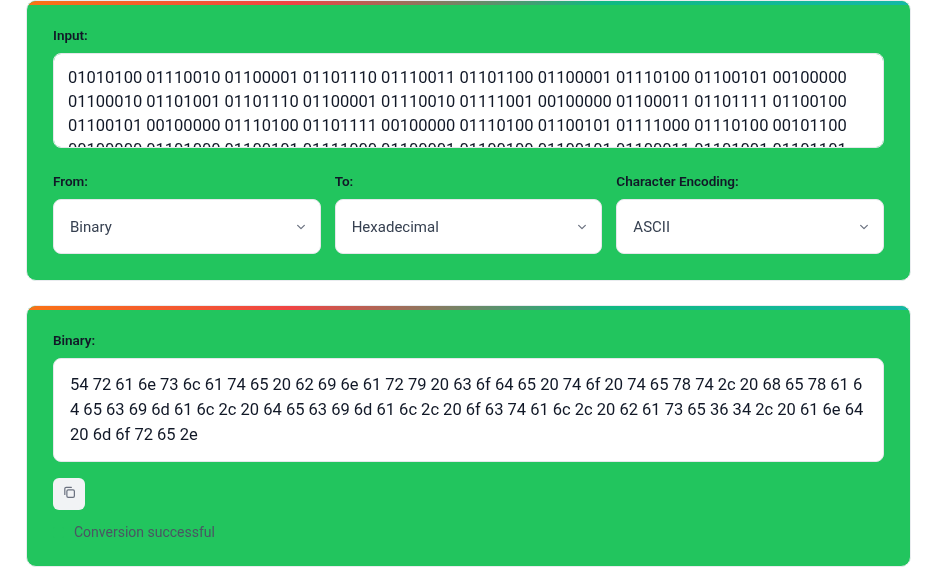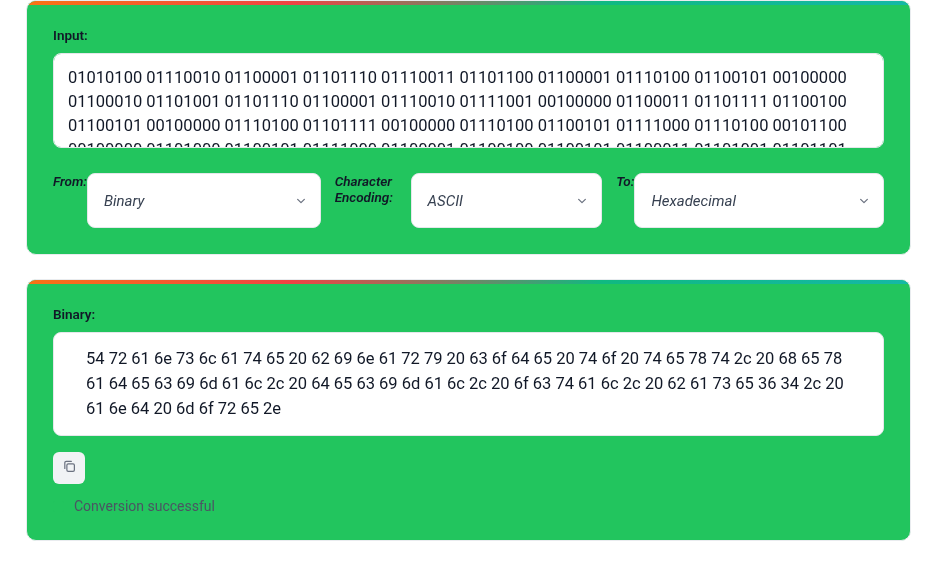--- a/index.html
+++ b/index.html
@@ -54,22 +54,21 @@
     overflow-y: scroll;
   }
   .row {
     display: flex;
     gap: 14px;
     margin-top: 22px;
   }
   .col {
     flex: 1;
     display: flex;
-    flex-direction: row;
-    font-style: italic;
+    flex-direction: column;
   }
   .select {
     position: relative;
     width: 100%;
     height: 55px;
     background: #ffffff;
     border: 1px solid #e5e7eb;
     border-radius: 8px;
     display: flex;
     align-items: center;
@@ -86,21 +85,21 @@
     width: 10px;
     height: 10px;
     pointer-events: none;
   }
   .chevron svg { display: block; }
   .result-box {
     width: 100%;
     background: #ffffff;
     border: 1px solid #e5e7eb;
     border-radius: 8px;
-    padding: 14px 32px;
+    padding: 14px 16px;
     font-size: 16.5px;
     line-height: 1.5;
     color: #111827;
     word-break: break-all;
     white-space: normal;
   }
   .copy-btn {
     margin-top: 16px;
     width: 32px;
     height: 32px;
@@ -152,42 +151,42 @@
             <span>Binary</span>
             <span class="chevron">
               <svg width="10" height="10" viewBox="0 0 12 12" fill="none">
                   <path d="M2 4l4 4 4-4" stroke="#6b7280" stroke-width="1.5" stroke-linecap="round" stroke-linejoin="round"></path>
                 </svg>
             </span>
           </div>
         </div>
 
         <div class="col">
+          <div class="label">To:</div>
+          <div class="select">
+            <span>Hexadecimal</span>
+            <span class="chevron">
+              <svg width="10" height="10" viewBox="0 0 12 12" fill="none">
+                  <path d="M2 4l4 4 4-4" stroke="#6b7280" stroke-width="1.5" stroke-linecap="round" stroke-linejoin="round"></path>
+                </svg>
+            </span>
+          </div>
+        </div>
+
+        <div class="col">
           <div class="label">Character Encoding:</div>
           <div class="select">
             <span>ASCII</span>
             <span class="chevron">
               <svg width="10" height="10" viewBox="0 0 12 12" fill="none">
                   <path d="M2 4l4 4 4-4" stroke="#6b7280" stroke-width="1.5" stroke-linecap="round" stroke-linejoin="round"></path>
                 </svg>
             </span>
           </div>
         </div>
-
-        <div class="col">
-          <div class="label">To:</div>
-          <div class="select">
-            <span>Hexadecimal</span>
-            <span class="chevron">
-              <svg width="10" height="10" viewBox="0 0 12 12" fill="none">
-                  <path d="M2 4l4 4 4-4" stroke="#6b7280" stroke-width="1.5" stroke-linecap="round" stroke-linejoin="round"></path>
-                </svg>
-            </span>
-          </div>
-        </div>
       </div>
     </div>
   </div>
 
   <div class="card">
     <div class="gradient-bar"></div>
     <div class="card-body">
       <div class="label">Binary:</div>
       <div class="result-box">54 72 61 6e 73 6c 61 74 65 20 62 69 6e 61 72 79 20 63 6f 64 65 20 74 6f 20 74 65 78 74 2c 20 68 65 78 61 64 65 63 69 6d 61 6c 2c 20 64 65 63 69 6d 61 6c 2c 20 6f 63 74 61 6c 2c 20 62 61 73 65 36 34 2c 20 61 6e 64 20 6d 6f 72 65 2e</div>
 

